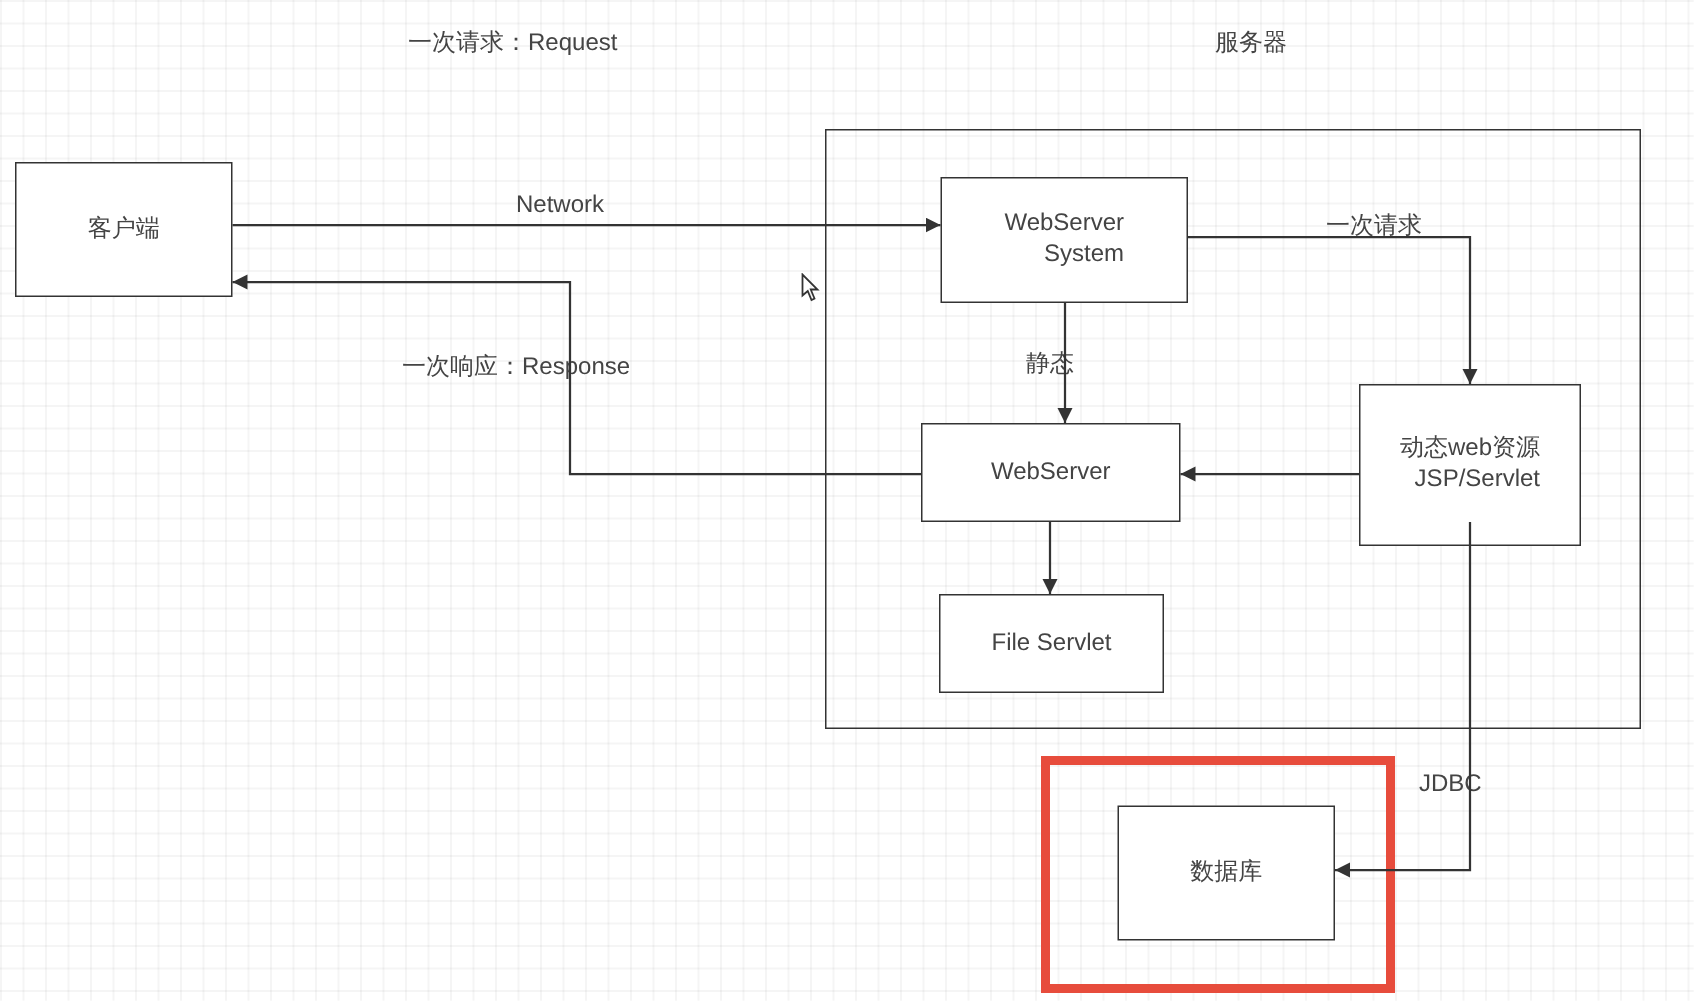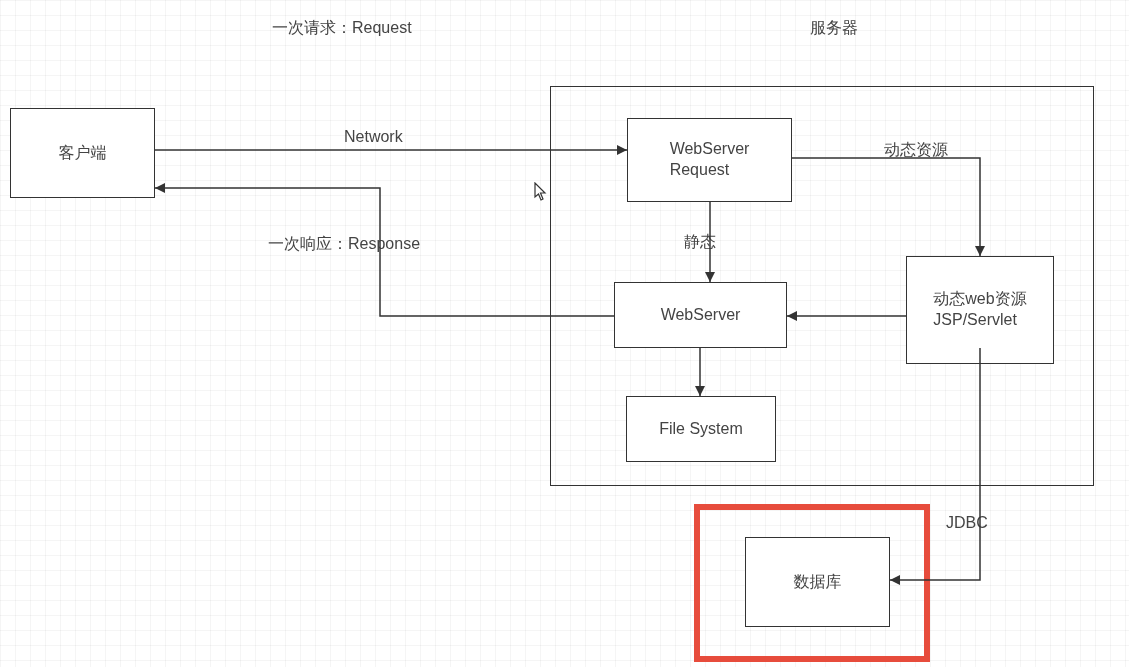--- a/index.html
+++ b/index.html
@@ -19,21 +19,21 @@
     width: 1129px;
     height: 667px;
   }
   .box {
     position: absolute;
     border: 1px solid #333;
     background: #fff;
     display: flex;
     align-items: center;
     justify-content: center;
-    text-align: left;
+    text-align: right;
     font-size: 16px;
     color: #444;
     box-sizing: border-box;
     line-height: 1.3;
   }
   .label {
     position: absolute;
     font-size: 16px;
     color: #444;
     background: transparent;
@@ -75,50 +75,50 @@
 
   <div class="box" style="left:10px; top:108px; width:145px; height:90px;">
     <span>客户端</span>
   </div>
 
   <div class="server-box" style="left:550px; top:86px; width:544px; height:400px;"></div>
 
   <div class="box" style="left:627px; top:118px; width:165px; height:84px;">
     <div>
       <div>WebServer</div>
-      <div>Request</div>
+      <div>System</div>
     </div>
   </div>
 
   <div class="box" style="left:614px; top:282px; width:173px; height:66px;">
     <span>WebServer</span>
   </div>
 
   <div class="box" style="left:906px; top:256px; width:148px; height:108px;">
     <div>
       <div>动态web资源</div>
       <div>JSP/Servlet</div>
     </div>
   </div>
 
   <div class="box" style="left:626px; top:396px; width:150px; height:66px;">
-    <span>File System</span>
+    <span>File Servlet</span>
   </div>
 
   <div class="box" style="left:745px; top:537px; width:145px; height:90px;font-family:Liberation Serif, serif;">
     <span>数据库</span>
   </div>
 
   <div class="highlight" style="left:694px; top:504px; width:236px; height:158px;"></div>
 
   <div class="label" style="left:344px; top:128px;">Network</div>
 
   <div class="label" style="left:268px; top:234px;">一次响应：Response</div>
 
-  <div class="label" style="left:884px; top:140px;">动态资源</div>
+  <div class="label" style="left:884px; top:140px;">一次请求</div>
 
   <div class="label" style="left:684px; top:232px;">静态</div>
 
   <div class="label" style="left:946px; top:514px;">JDBC</div>
 
   <div class="cursor" style="left:534px; top:182px;">
     <svg viewBox="0 0 14 20" width="14" height="20">
       <path d="M1 1 L1 15 L4.5 12 L7 18 L9 17 L6.5 11 L11 11 Z" fill="none" stroke="#333" stroke-width="1.2"></path>
     </svg>
   </div>

